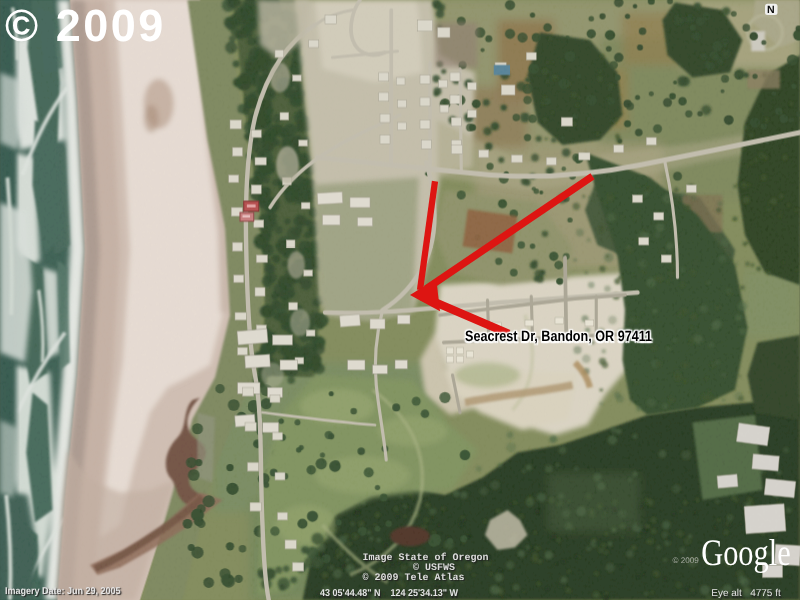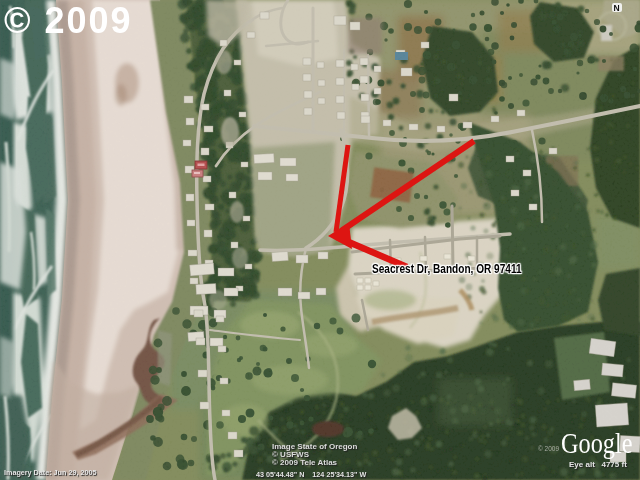--- a/index.html
+++ b/index.html
@@ -1545,24 +1545,24 @@
 <rect x="612" y="3" width="10" height="9" rx="2" fill="#f0f0ee"></rect>
 <text x="613.5" y="10.5" font-family="Liberation Sans, sans-serif" font-size="8.5" font-weight="bold" fill="#111">N</text>
 </svg>
 
 <div class="t" id="c2009" style="left:4px;top:0px;color:#fff;font-size:36px;font-weight:bold;letter-spacing:2px;">© 2009</div>
 
 <div class="t" id="lbl" style="left:372px;top:262px;color:#000;font-size:12px;font-weight:bold;transform:scaleX(0.84);transform-origin:0 0;text-shadow:0 0 2px #fff,0 0 2px #fff,0 0 3px #fff,1px 1px 1px #fff,-1px -1px 1px #fff,1px -1px 1px #fff,-1px 1px 1px #fff;">Seacrest Dr, Bandon, OR 97411</div>
 
 <div class="t" id="imd" style="left:4px;top:468px;color:#e4e4e4;font-size:8px;font-weight:bold;text-shadow:1px 1px 1px #222;transform:scaleX(0.9);transform-origin:0 0;">Imagery Date: Jun 29, 2005</div>
 
-<div class="t" id="cred" style="left:272px;top:443px;color:#dcdcdc;font-size:8px;font-weight:bold;text-shadow:1px 1px 1px #222;text-align:left;width:74px;line-height:8.2px;">Image State of Oregon
+<div class="t" id="cred" style="left:290px;top:443px;color:#dcdcdc;font-size:8px;font-weight:bold;text-shadow:1px 1px 1px #222;text-align:right;width:74px;line-height:8.2px;font-family:Liberation Mono, monospace;">Image State of Oregon
 © USFWS
 © 2009 Tele Atlas</div>
 
 <div class="t" id="coord" style="left:256px;top:470px;color:#e4e4e4;font-size:8px;font-weight:bold;text-shadow:1px 1px 1px #222;transform:scaleX(0.9);transform-origin:0 0;">43 05'44.48" N&nbsp;&nbsp;&nbsp;&nbsp;124 25'34.13" W</div>
 
 <div class="t" style="left:538px;top:445px;color:#a8aca3;font-size:6.5px;">© 2009</div>
 
 <div class="t" id="goog" style="left:561px;top:426px;color:#fff;font-size:30px;font-family:'Liberation Serif',serif;transform:scaleX(0.81);transform-origin:0 0;">Google</div>
 
-<div class="t" id="eye" style="left:569px;top:460px;color:#e4e4e4;font-size:8px;font-weight:bold;text-shadow:1px 1px 1px #222;">Eye alt&nbsp;&nbsp;&nbsp;4775 ft</div>
+<div class="t" id="eye" style="left:569px;top:470px;color:#e4e4e4;font-size:8px;font-weight:normal;text-shadow:1px 1px 1px #222;">Eye alt&nbsp;&nbsp;&nbsp;4775 ft</div>
 </div>
 
 </body></html>

